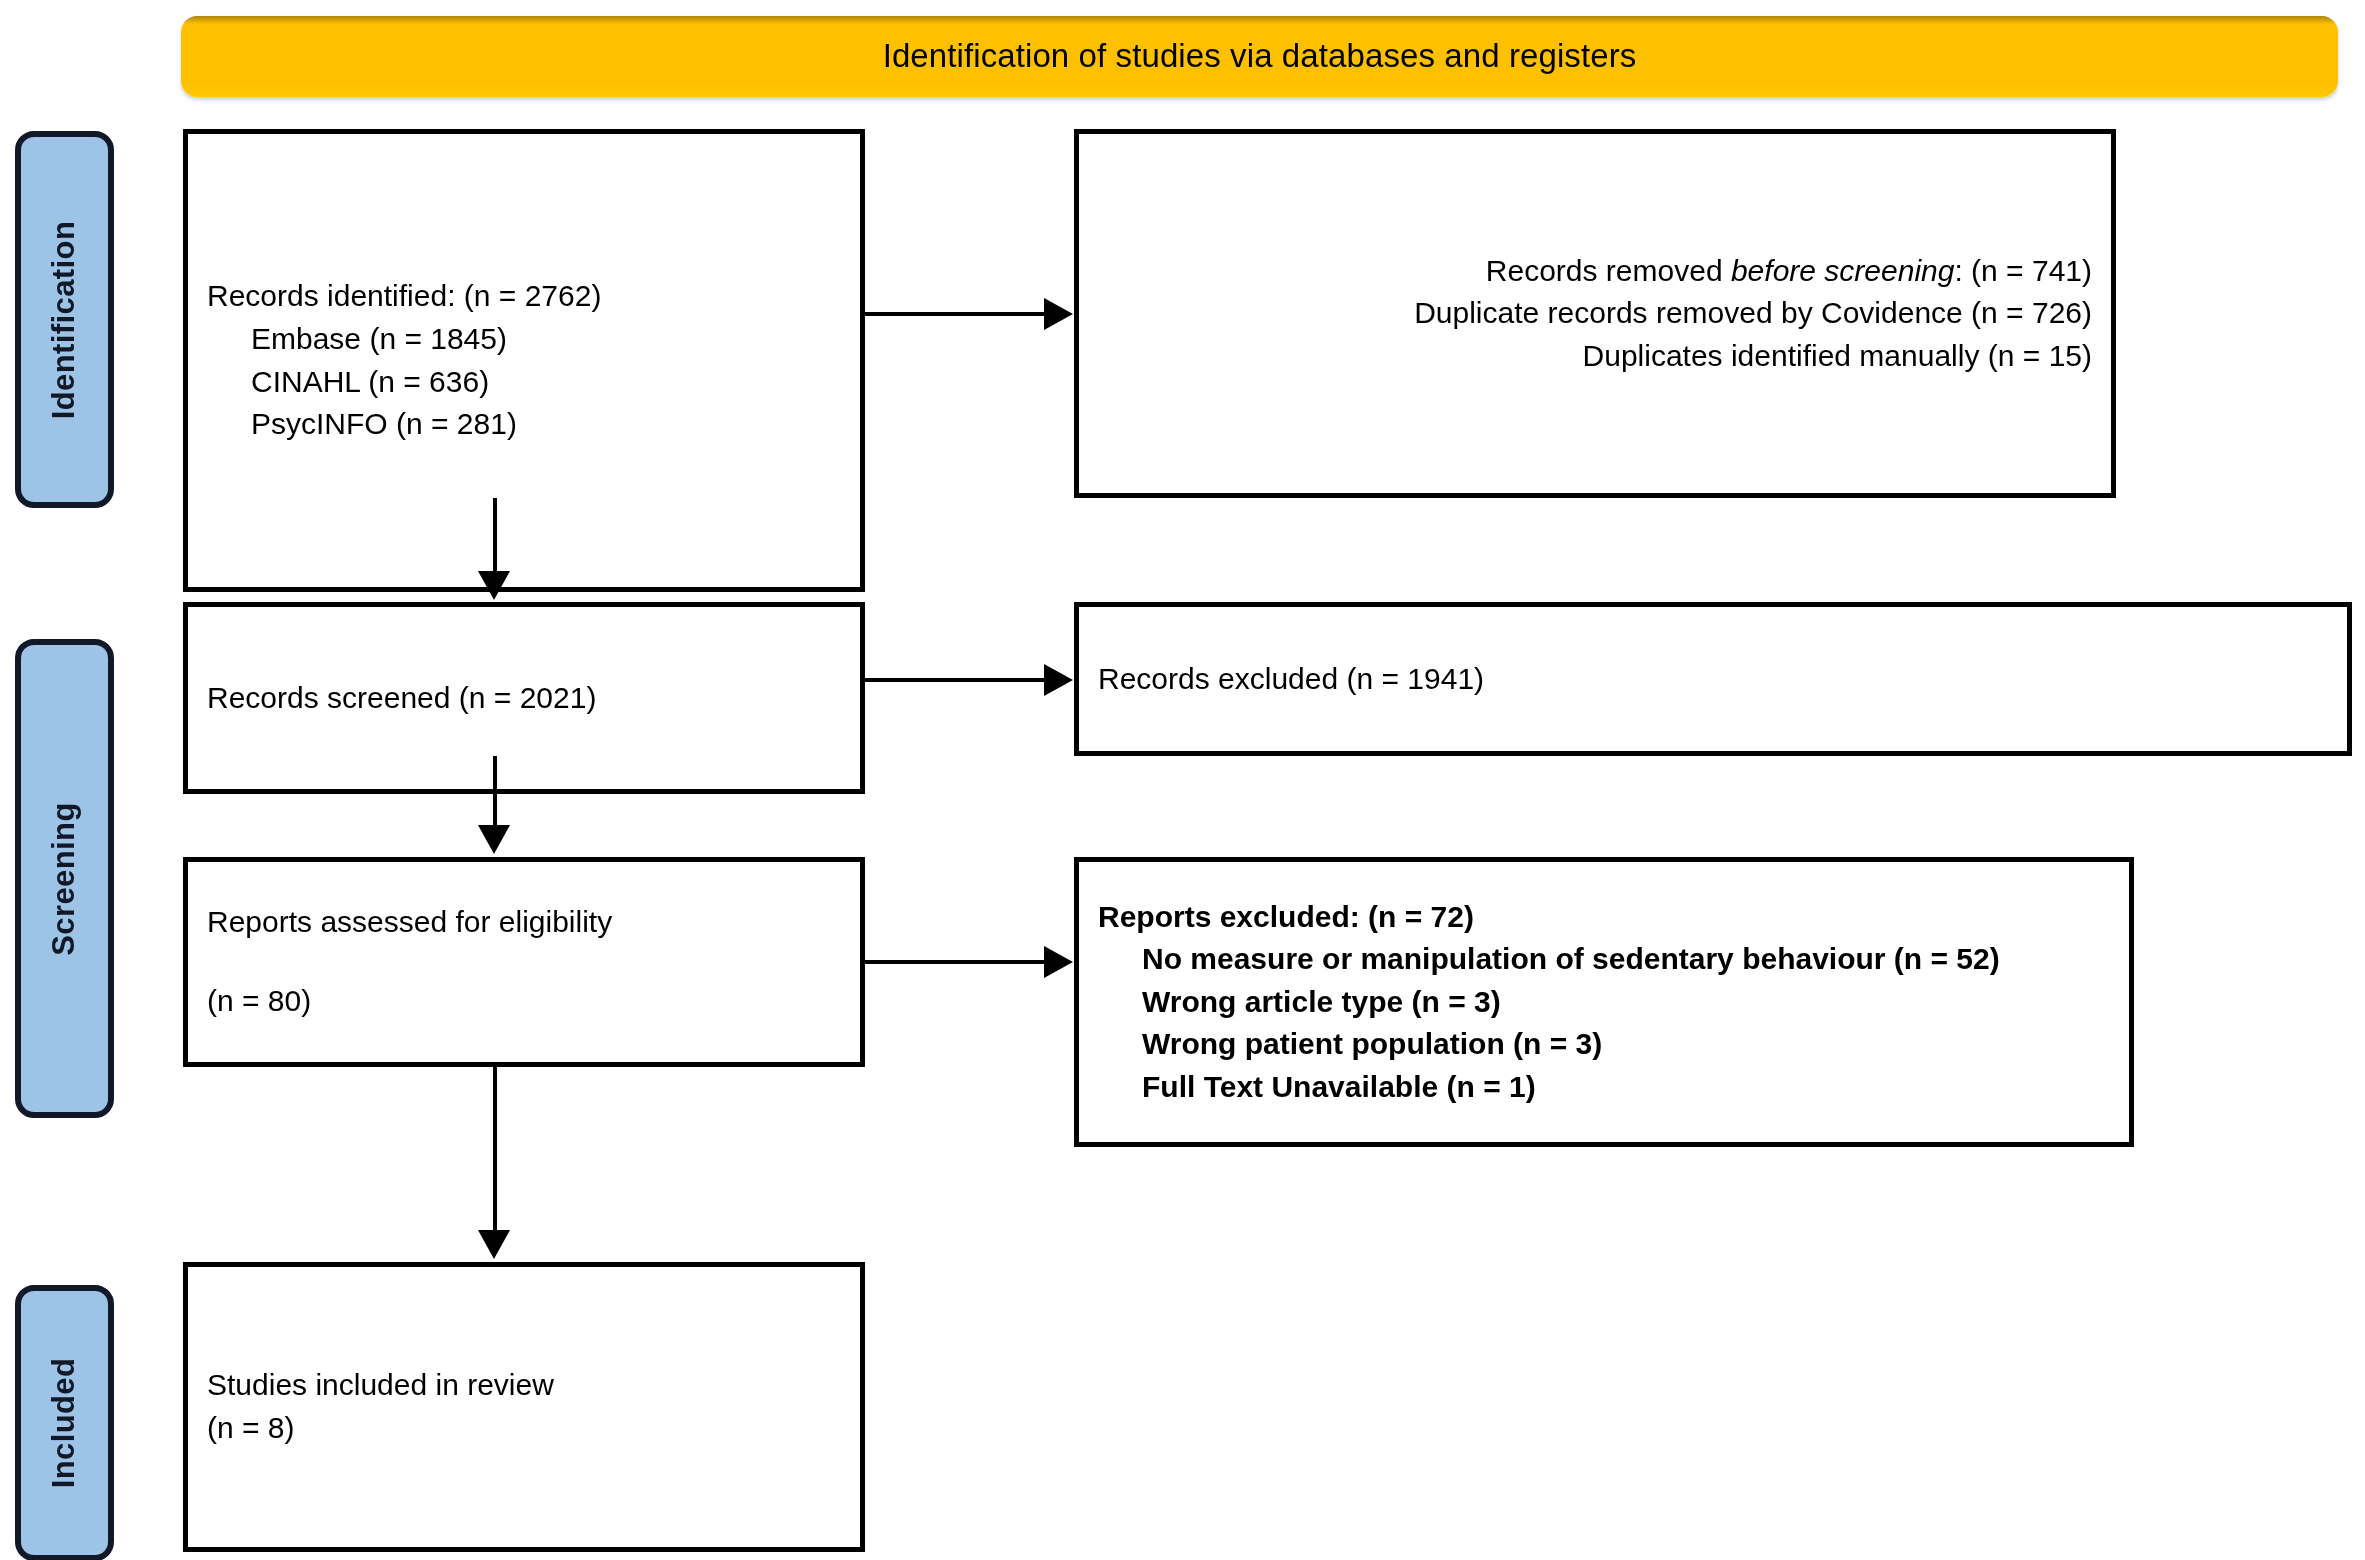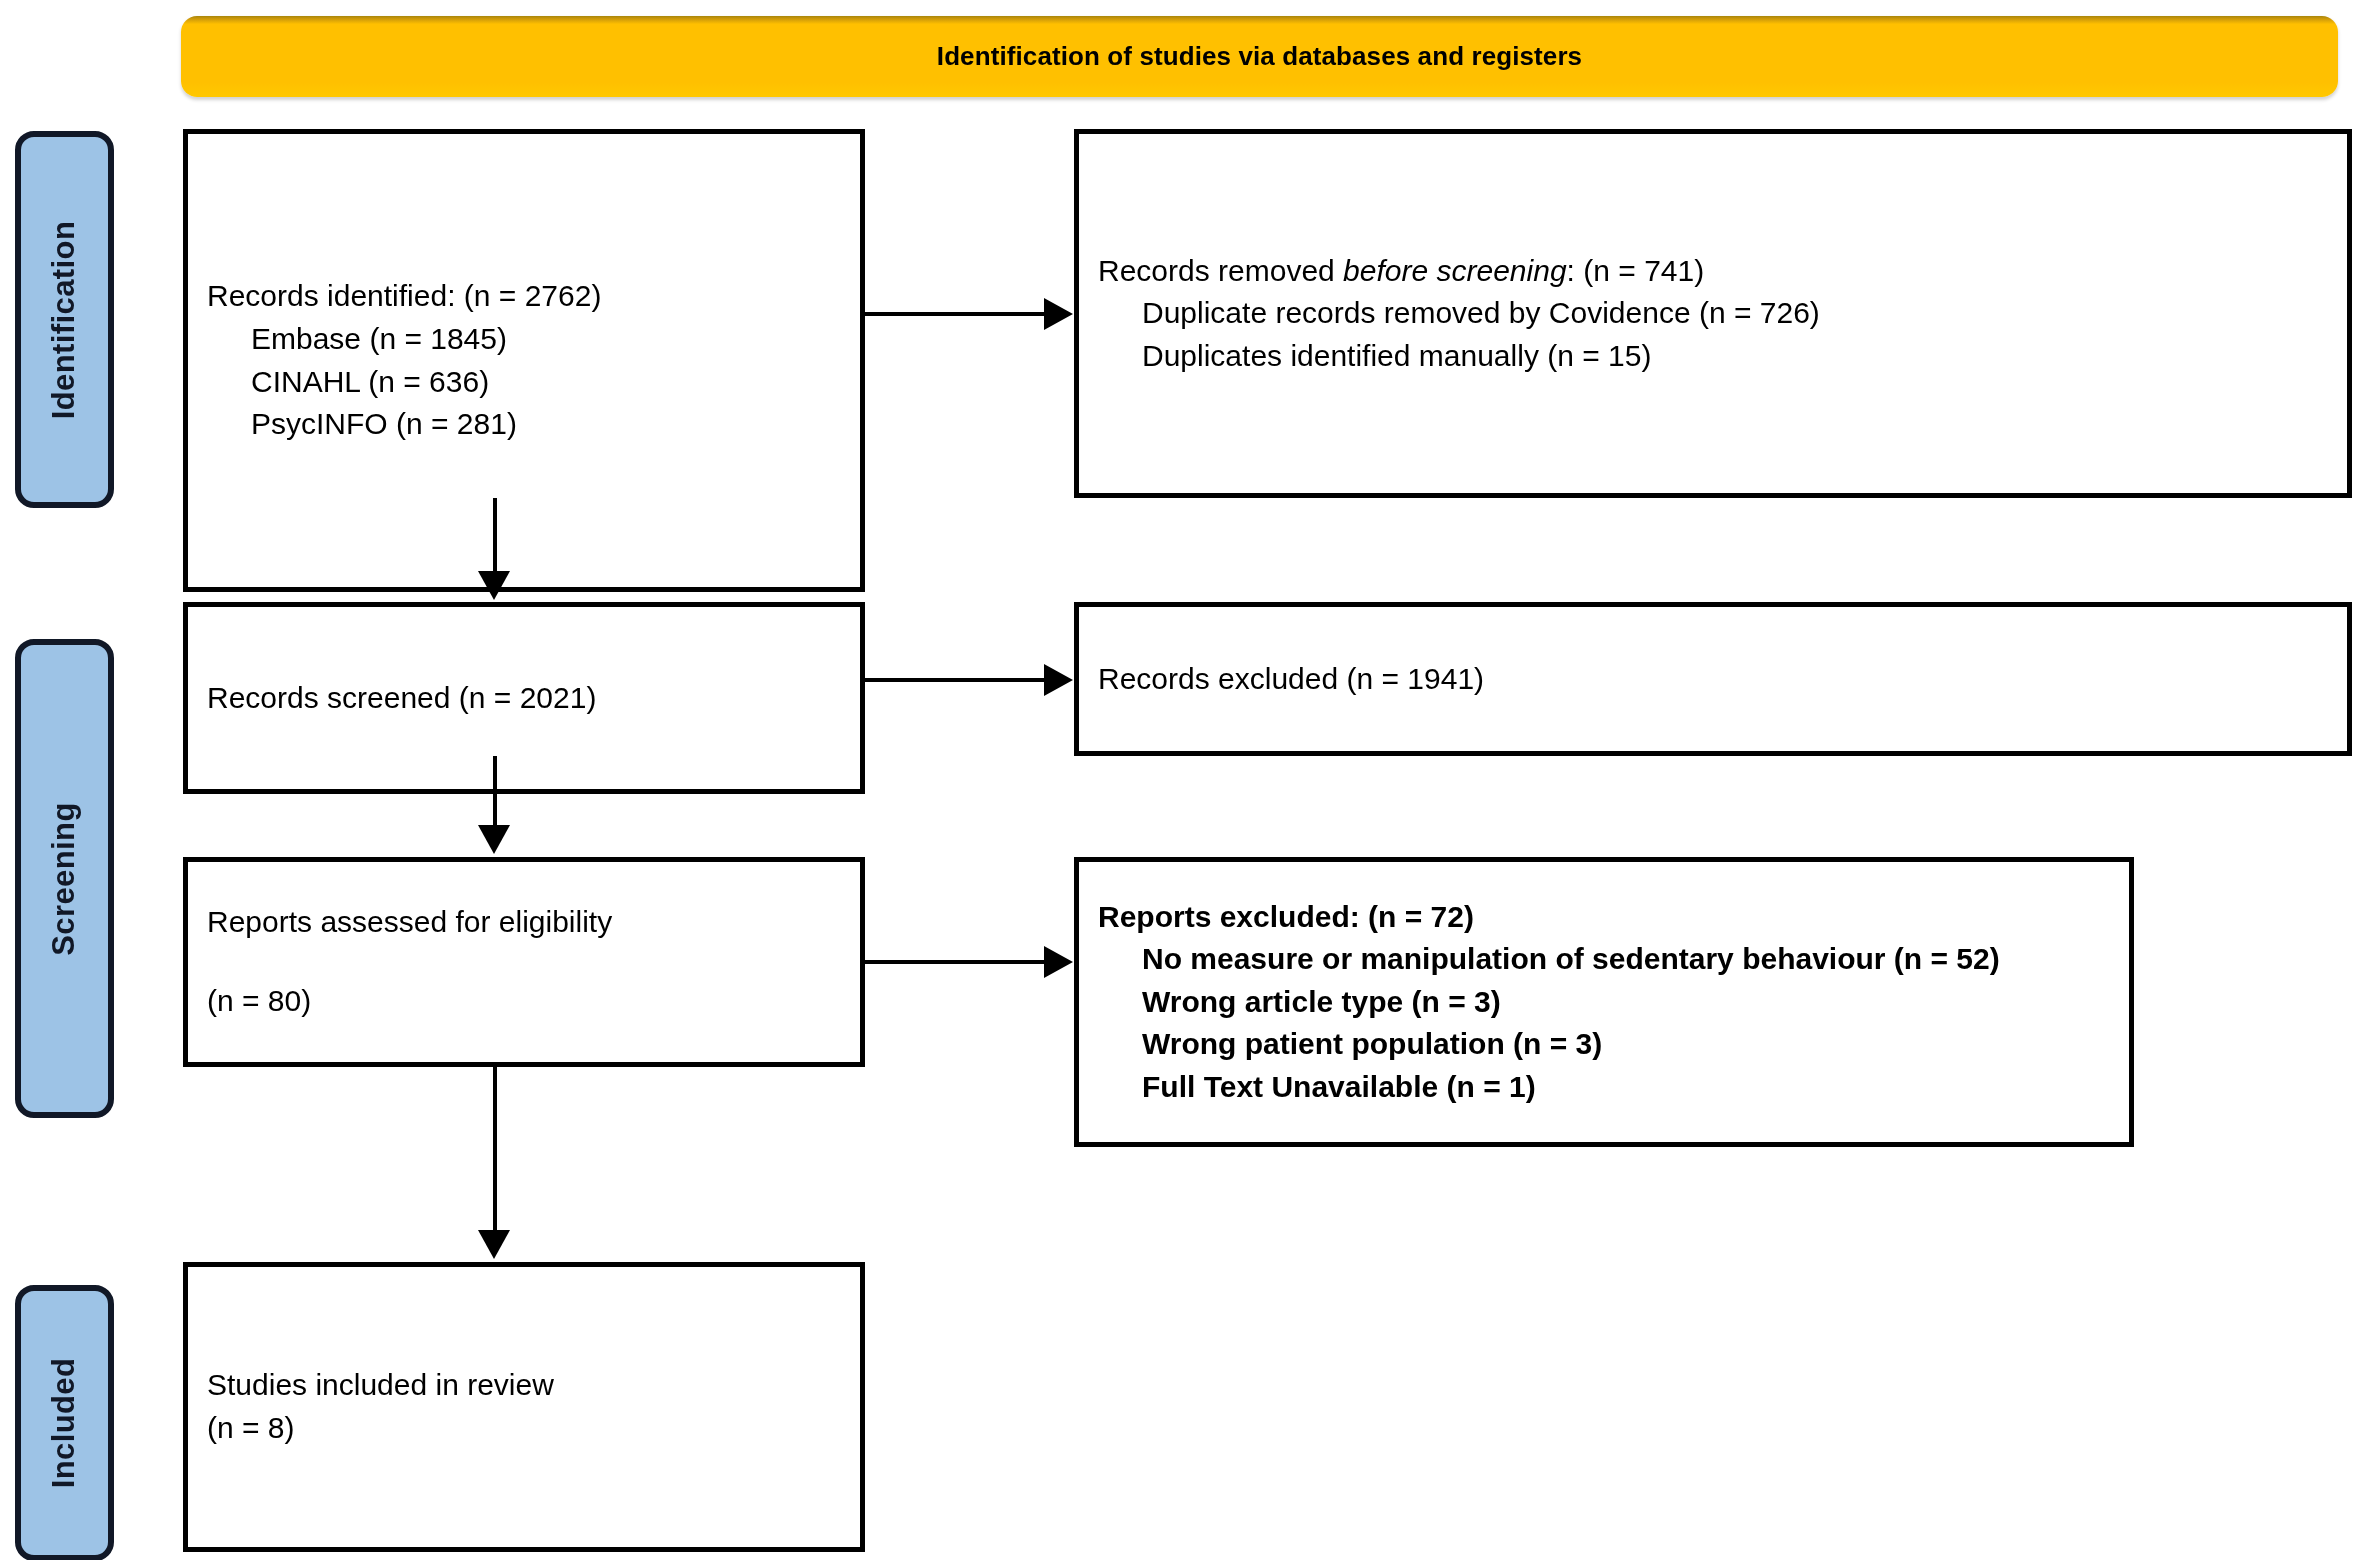--- a/index.html
+++ b/index.html
@@ -27,22 +27,22 @@
     width: 2157px;
     height: 81px;
     background: linear-gradient(180deg, #a8860b 0%, #c9960a 3%, #ffc000 10%, #ffc000 82%, #ffc800 100%);
     border-radius: 16px;
     box-shadow: 0 2.2px 3.6px rgba(0,0,0,0.18);
     display: flex;
     align-items: center;
     justify-content: center;
   }
   .banner-title {
-    font-size: 26px;
-    font-weight: bold;
+    font-size: 33px;
+    font-weight: normal;
     color: #000000;
     letter-spacing: 0.1px;
     text-align: center;
     line-height: 1.1;
   }
 
   
   .stage {
     position: absolute;
     left: 14.5px;
@@ -87,21 +87,21 @@
   .indent-1 { padding-left: 44px; }
   .ital { font-style: italic; }
 
   
   #box-identified   { left: 183px; top: 129px;  width: 682px;  height: 463px; }
   #box-screened     { left: 183px; top: 602px;  width: 682px;  height: 192px; }
   #box-eligibility  { left: 183px; top: 857px; width: 682px;  height: 210px; gap: 36px; }
   #box-included     { left: 183px; top: 1262px; width: 682px;  height: 290px; }
 
   
-  #box-removed      { left: 1074px; top: 129px;  width: 1278px; height: 369px; }
+  #box-removed      { left: 1074px; top: 129px;  width: 1042px; height: 369px; align-items: flex-end; }
   #box-excluded-rec { left: 1074px; top: 602px;  width: 1278px; height: 154px; }
   #box-excluded-rep { left: 1074px; top: 857px; width: 1060px; height: 290px; font-weight: bold; }
 
   
   .conn-v {
     position: absolute;
     width: 3.6px;
     background: #000000;
   }
   .conn-h {

